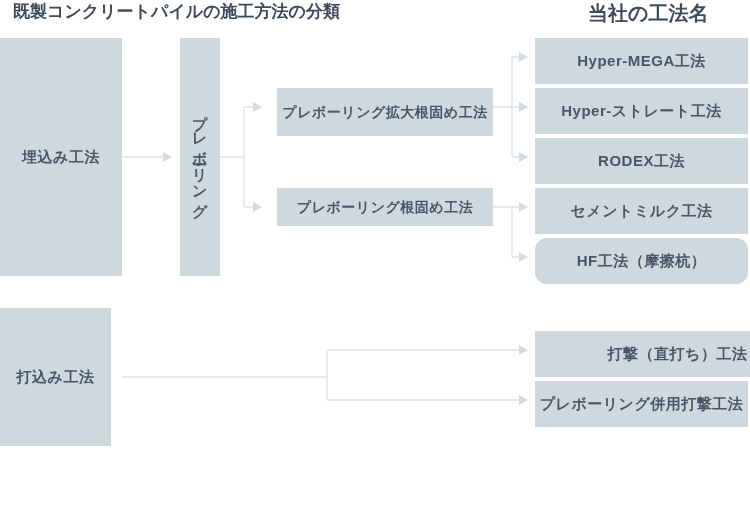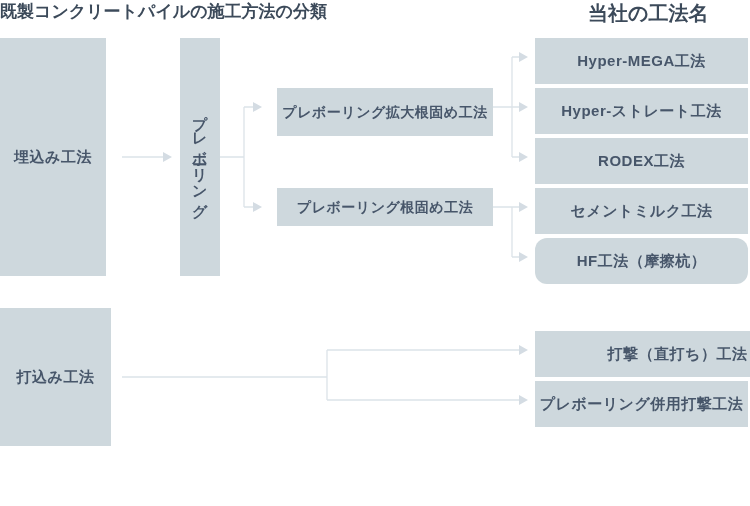--- a/index.html
+++ b/index.html
@@ -11,39 +11,39 @@
     font-family: "Liberation Sans", sans-serif;
     overflow: hidden;
   }
   .title {
     position: absolute;
     color: var(--title-text, #3c4a5a);
     font-weight: 600;
     line-height: 1.2;
     white-space: nowrap;
   }
-  #title-left  { left: 0px;   top: 2px; font-size: 17px; }
+  #title-left  { left: 0px;   top: 2px; font-size: 17px; padding-left: 13px; }
   #title-right { left: 588px; top: 1px; font-size: 20px; }
   .node {
     position: absolute;
     background: var(--box-fill, #ced8dd);
     color: var(--box-text, #47566a);
     display: flex;
     align-items: center;
     justify-content: center;
     text-align: center;
     font-weight: 600;
     letter-spacing: 0.5px;
     line-height: 1.3;
   }
   .vertical {
     writing-mode: vertical-rl;
     text-orientation: mixed;
   }
-  #box-umekomi   { left: 0px;   top: 38px;  width: 106px; height: 238px; font-size: 15px; }
+  #box-umekomi   { left: 0px;   top: 38px;  width: 122px; height: 238px; font-size: 15px; }
   #box-preboring { left: 180px; top: 38px;  width: 40px;  height: 238px; font-size: 15px; }
   #box-mid-0     { left: 277px; top: 88px;  width: 216px; height: 48px;  font-size: 14px; }
   #box-mid-1     { left: 277px; top: 188px; width: 216px; height: 38px;  font-size: 14px; }
   .company-node  { left: 535px; width: 213px; height: 46px; font-size: 15px; }
   #box-right-0 { top: 38px; }
   #box-right-1 { top: 88px; }
   #box-right-2 { top: 138px; }
   #box-right-3 { top: 188px; }
   #box-right-4 { top: 238px; border-radius: 12px; }
   #box-right-5 { top: 331px; padding-left: 36px; }

